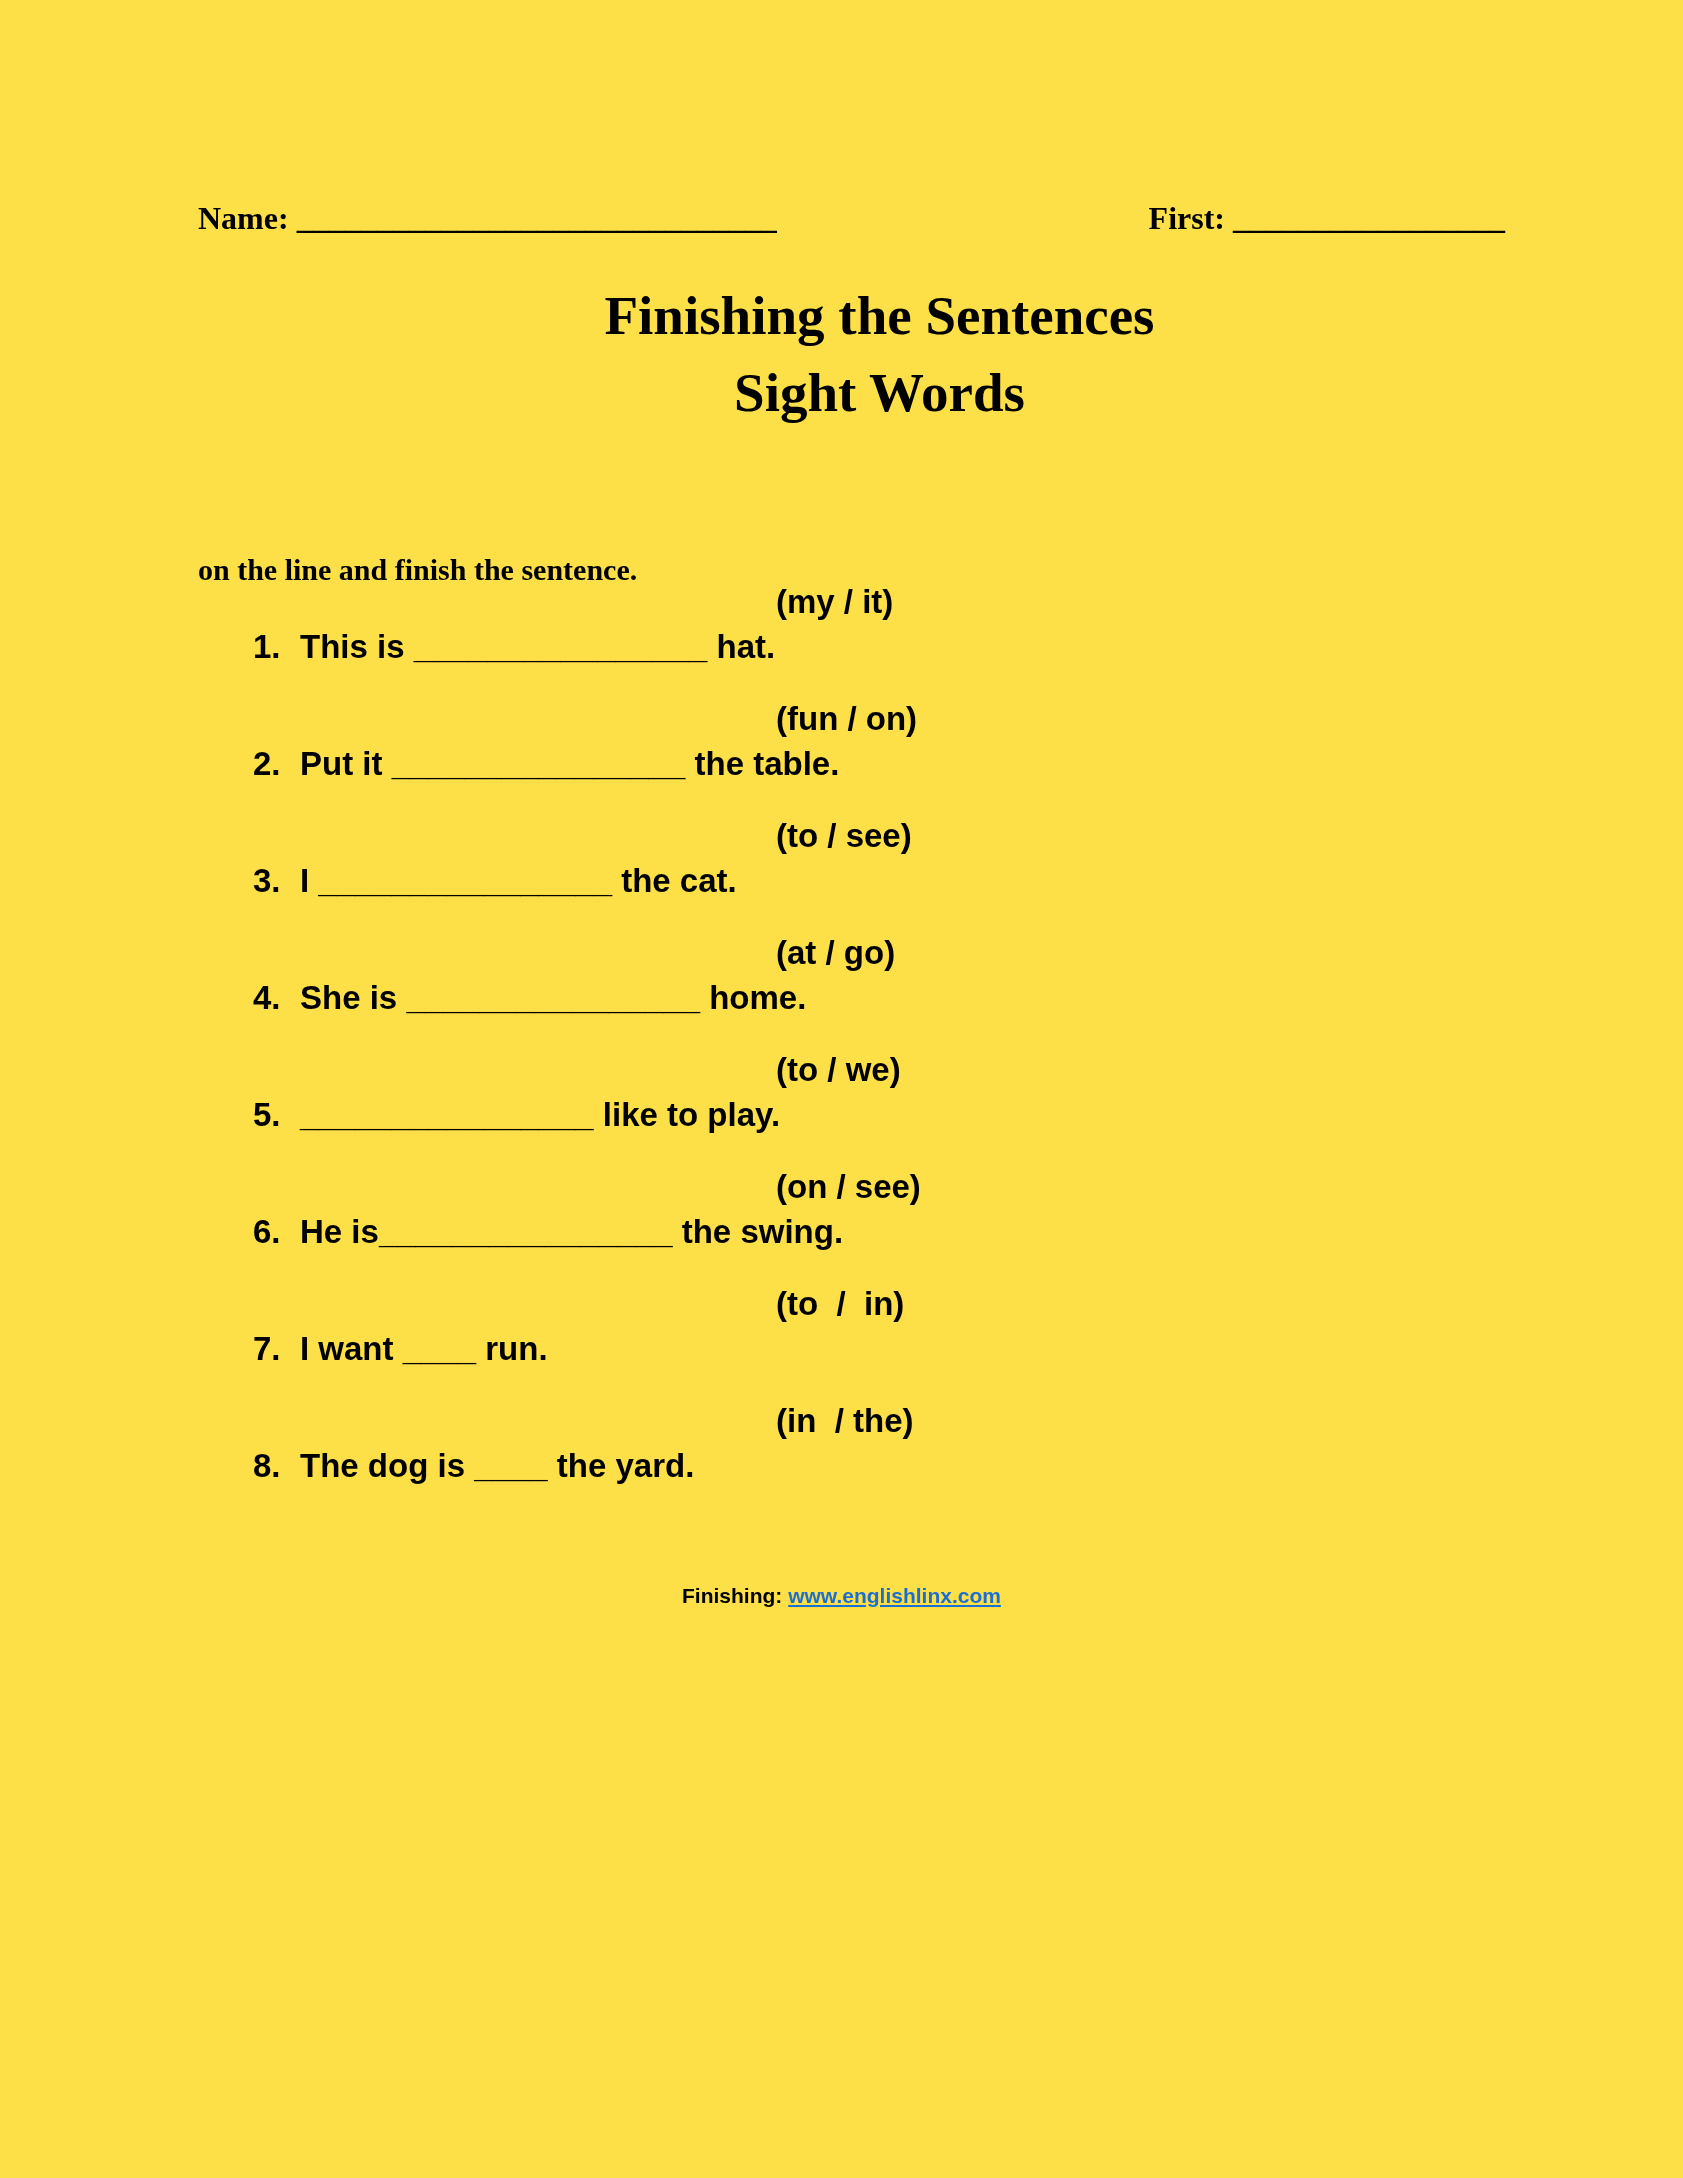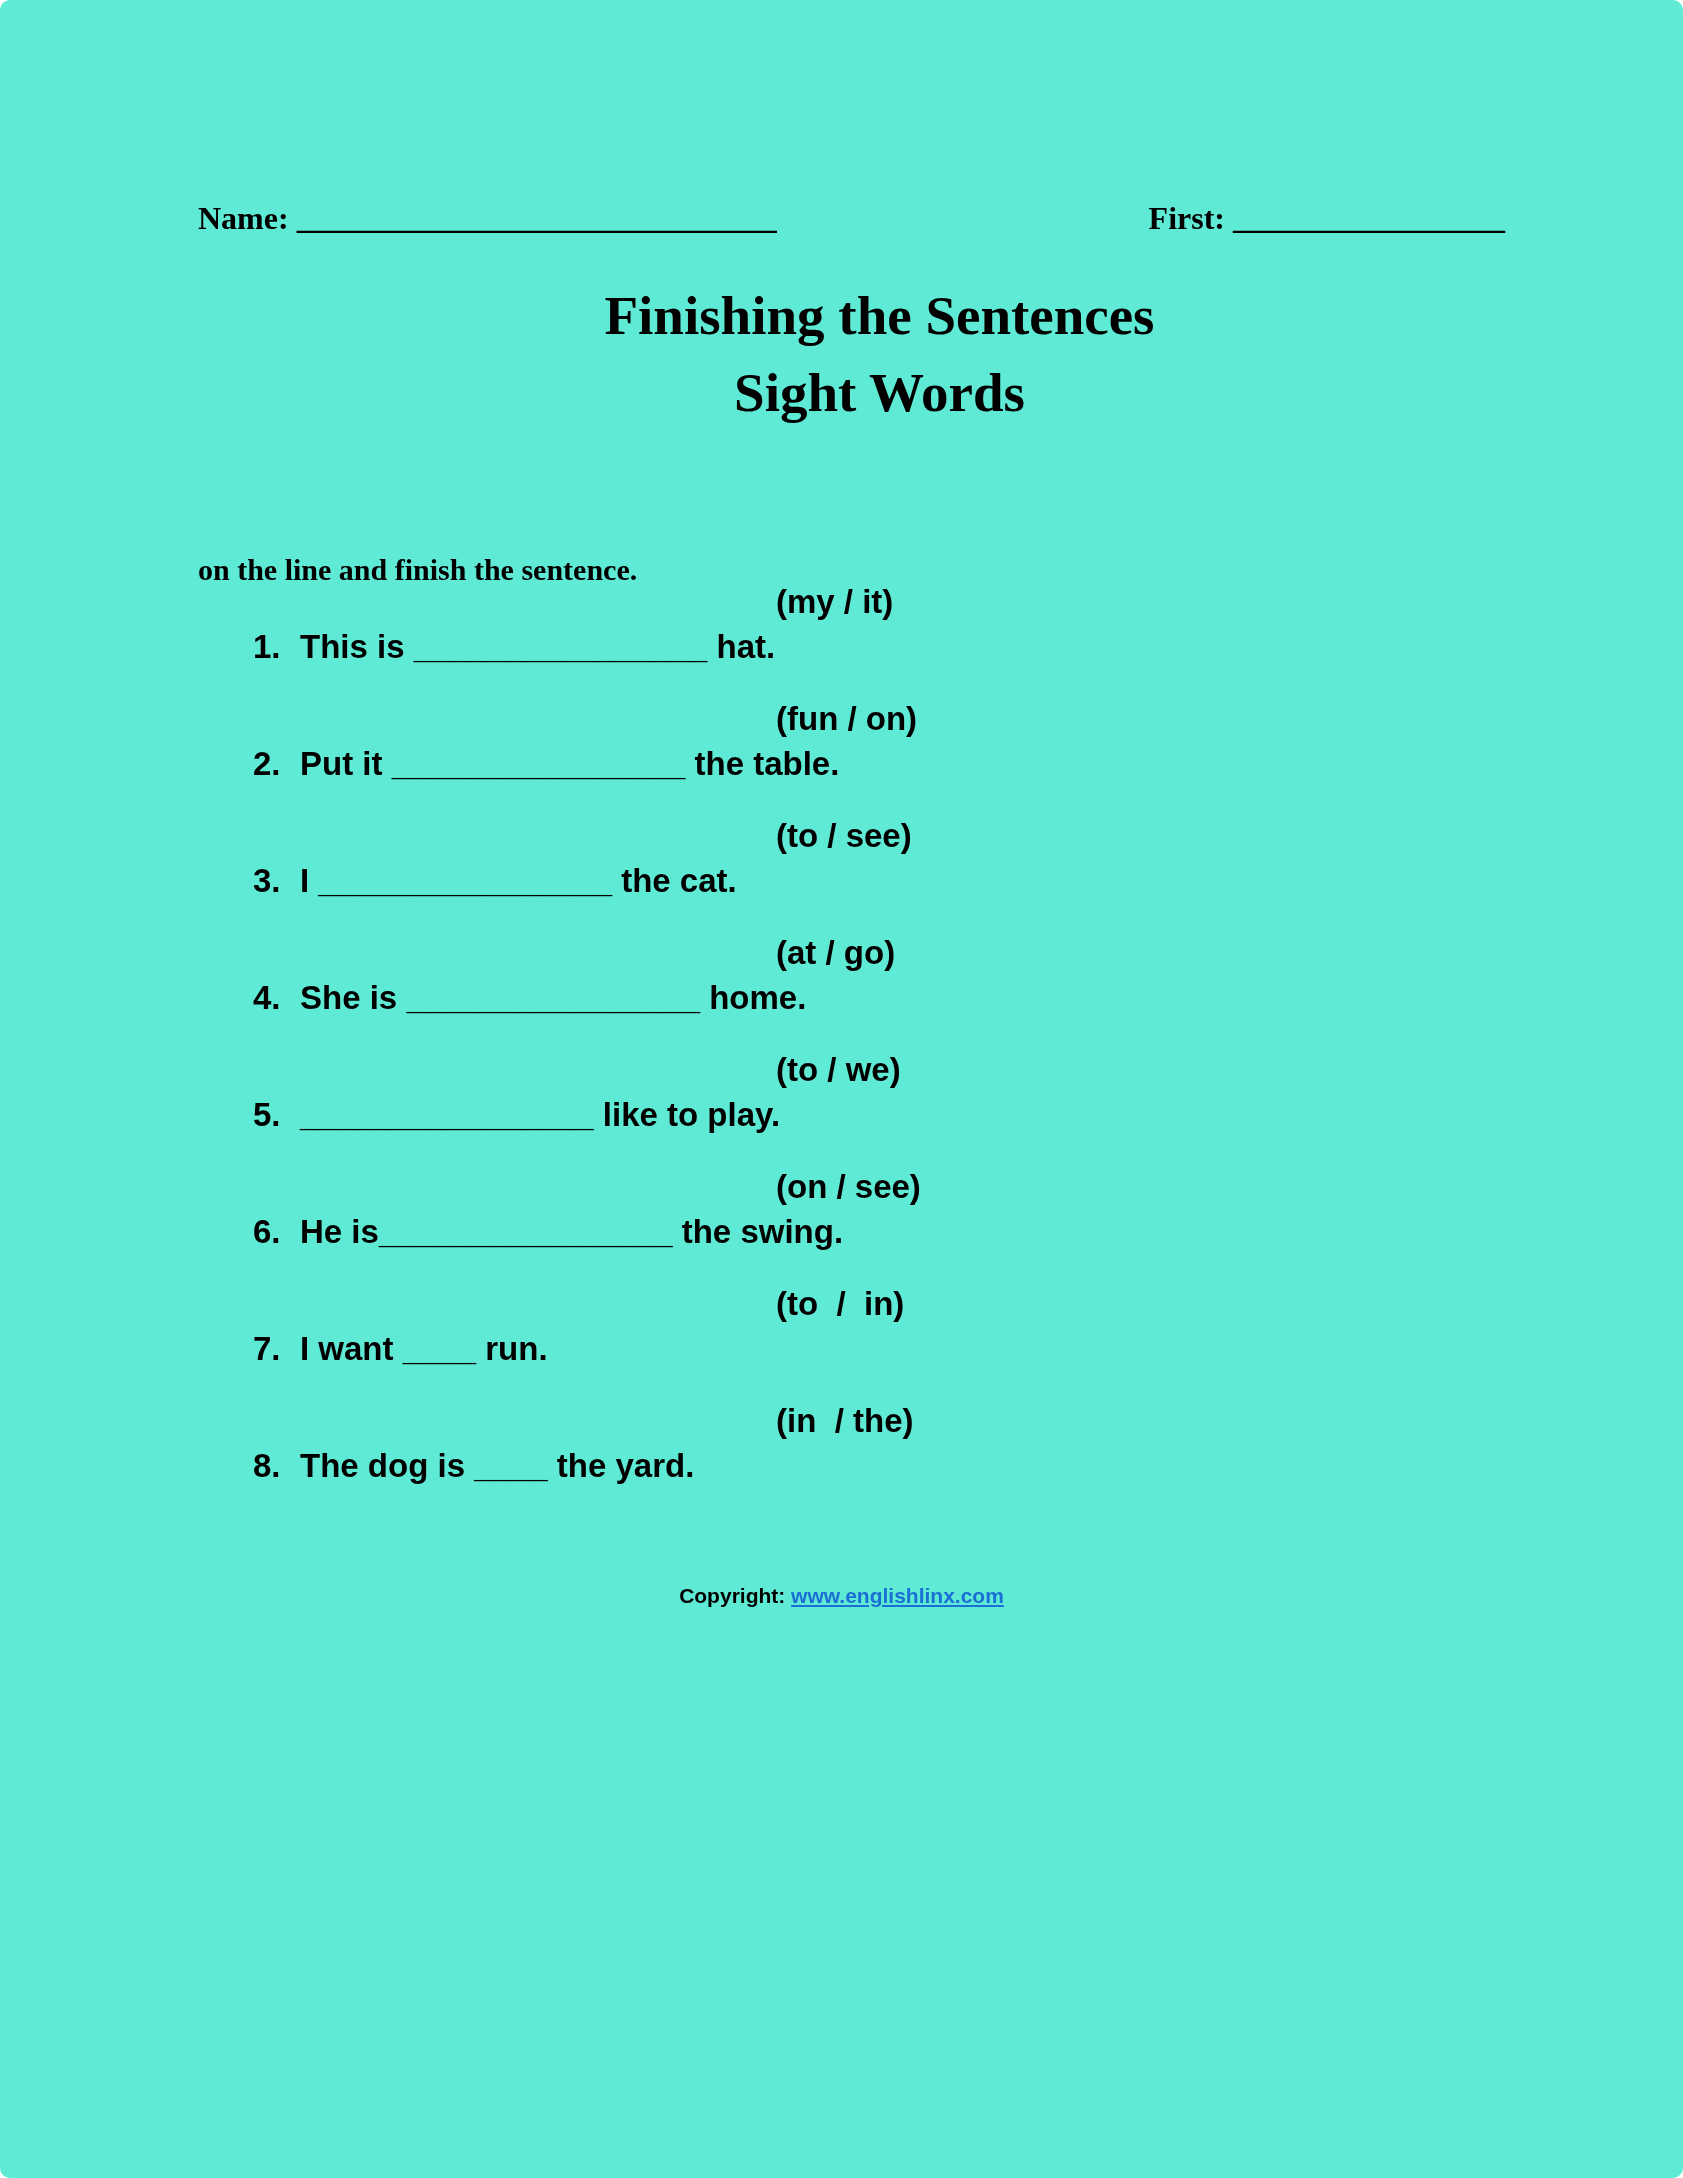--- a/index.html
+++ b/index.html
@@ -1,23 +1,22 @@
 <!DOCTYPE html>
 <html><head>
 <meta charset="utf-8">
 <style>
   html,body { margin:0; padding:0; background:#ffffff; }
   .page {
     position:relative;
     width:1683px; height:2178px;
-    background:#5eead4;
+    background:#fde047;
     color:#000000;
     font-family:"Liberation Sans", sans-serif;
     overflow:hidden;
-    border-radius:10px;
   }
   .header-row {
     position:absolute; top:198px; left:198px; width:1307px;
     display:flex; justify-content:space-between;
     font-family:"Liberation Serif", serif;
     font-weight:bold; font-size:32px; line-height:40px;
     white-space:pre;
   }
   .title-block {
     position:absolute; top:277px; left:0; width:100%;
@@ -94,17 +93,17 @@
       <span class="num">7.</span><span>I want ____ run.</span>
       <span class="options">(to  /  in)</span>
     </div>
     <div class="item">
       <span class="num">8.</span><span>The dog is ____ the yard.</span>
       <span class="options">(in  / the)</span>
     </div>
   </div>
 
   <div class="footer">
-    <span>Copyright: </span><a href="#">www.englishlinx.com</a>
+    <span>Finishing: </span><a href="#">www.englishlinx.com</a>
   </div>
 
 </div>
 
 
 </body></html>

